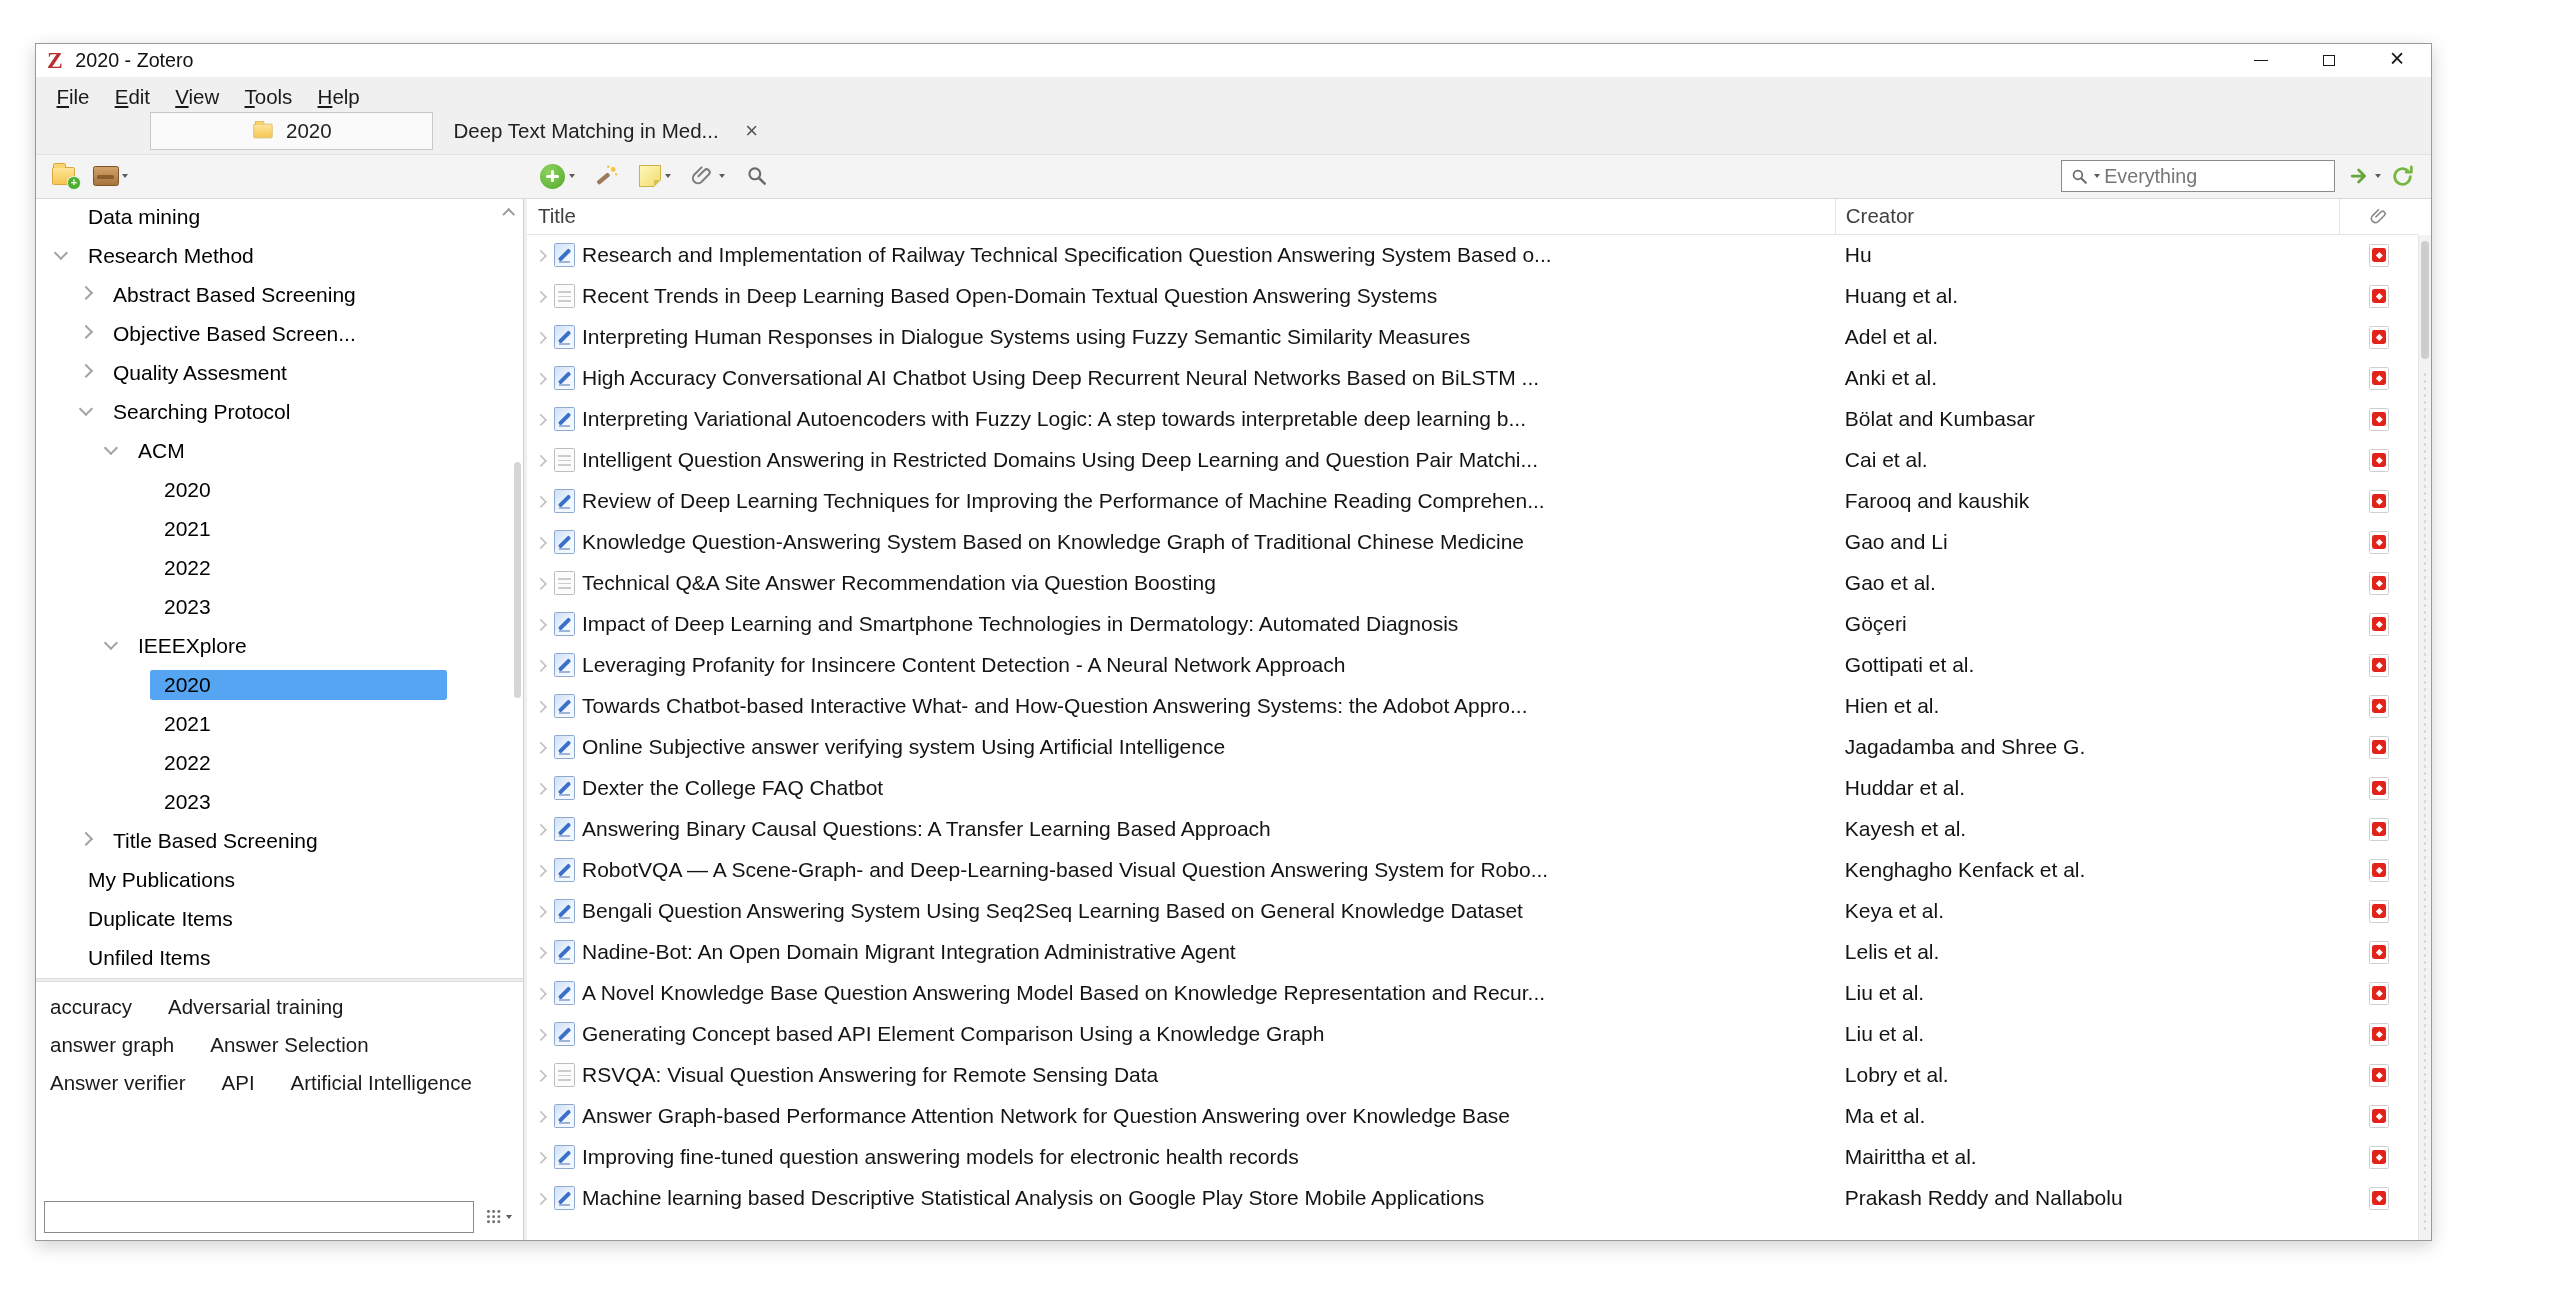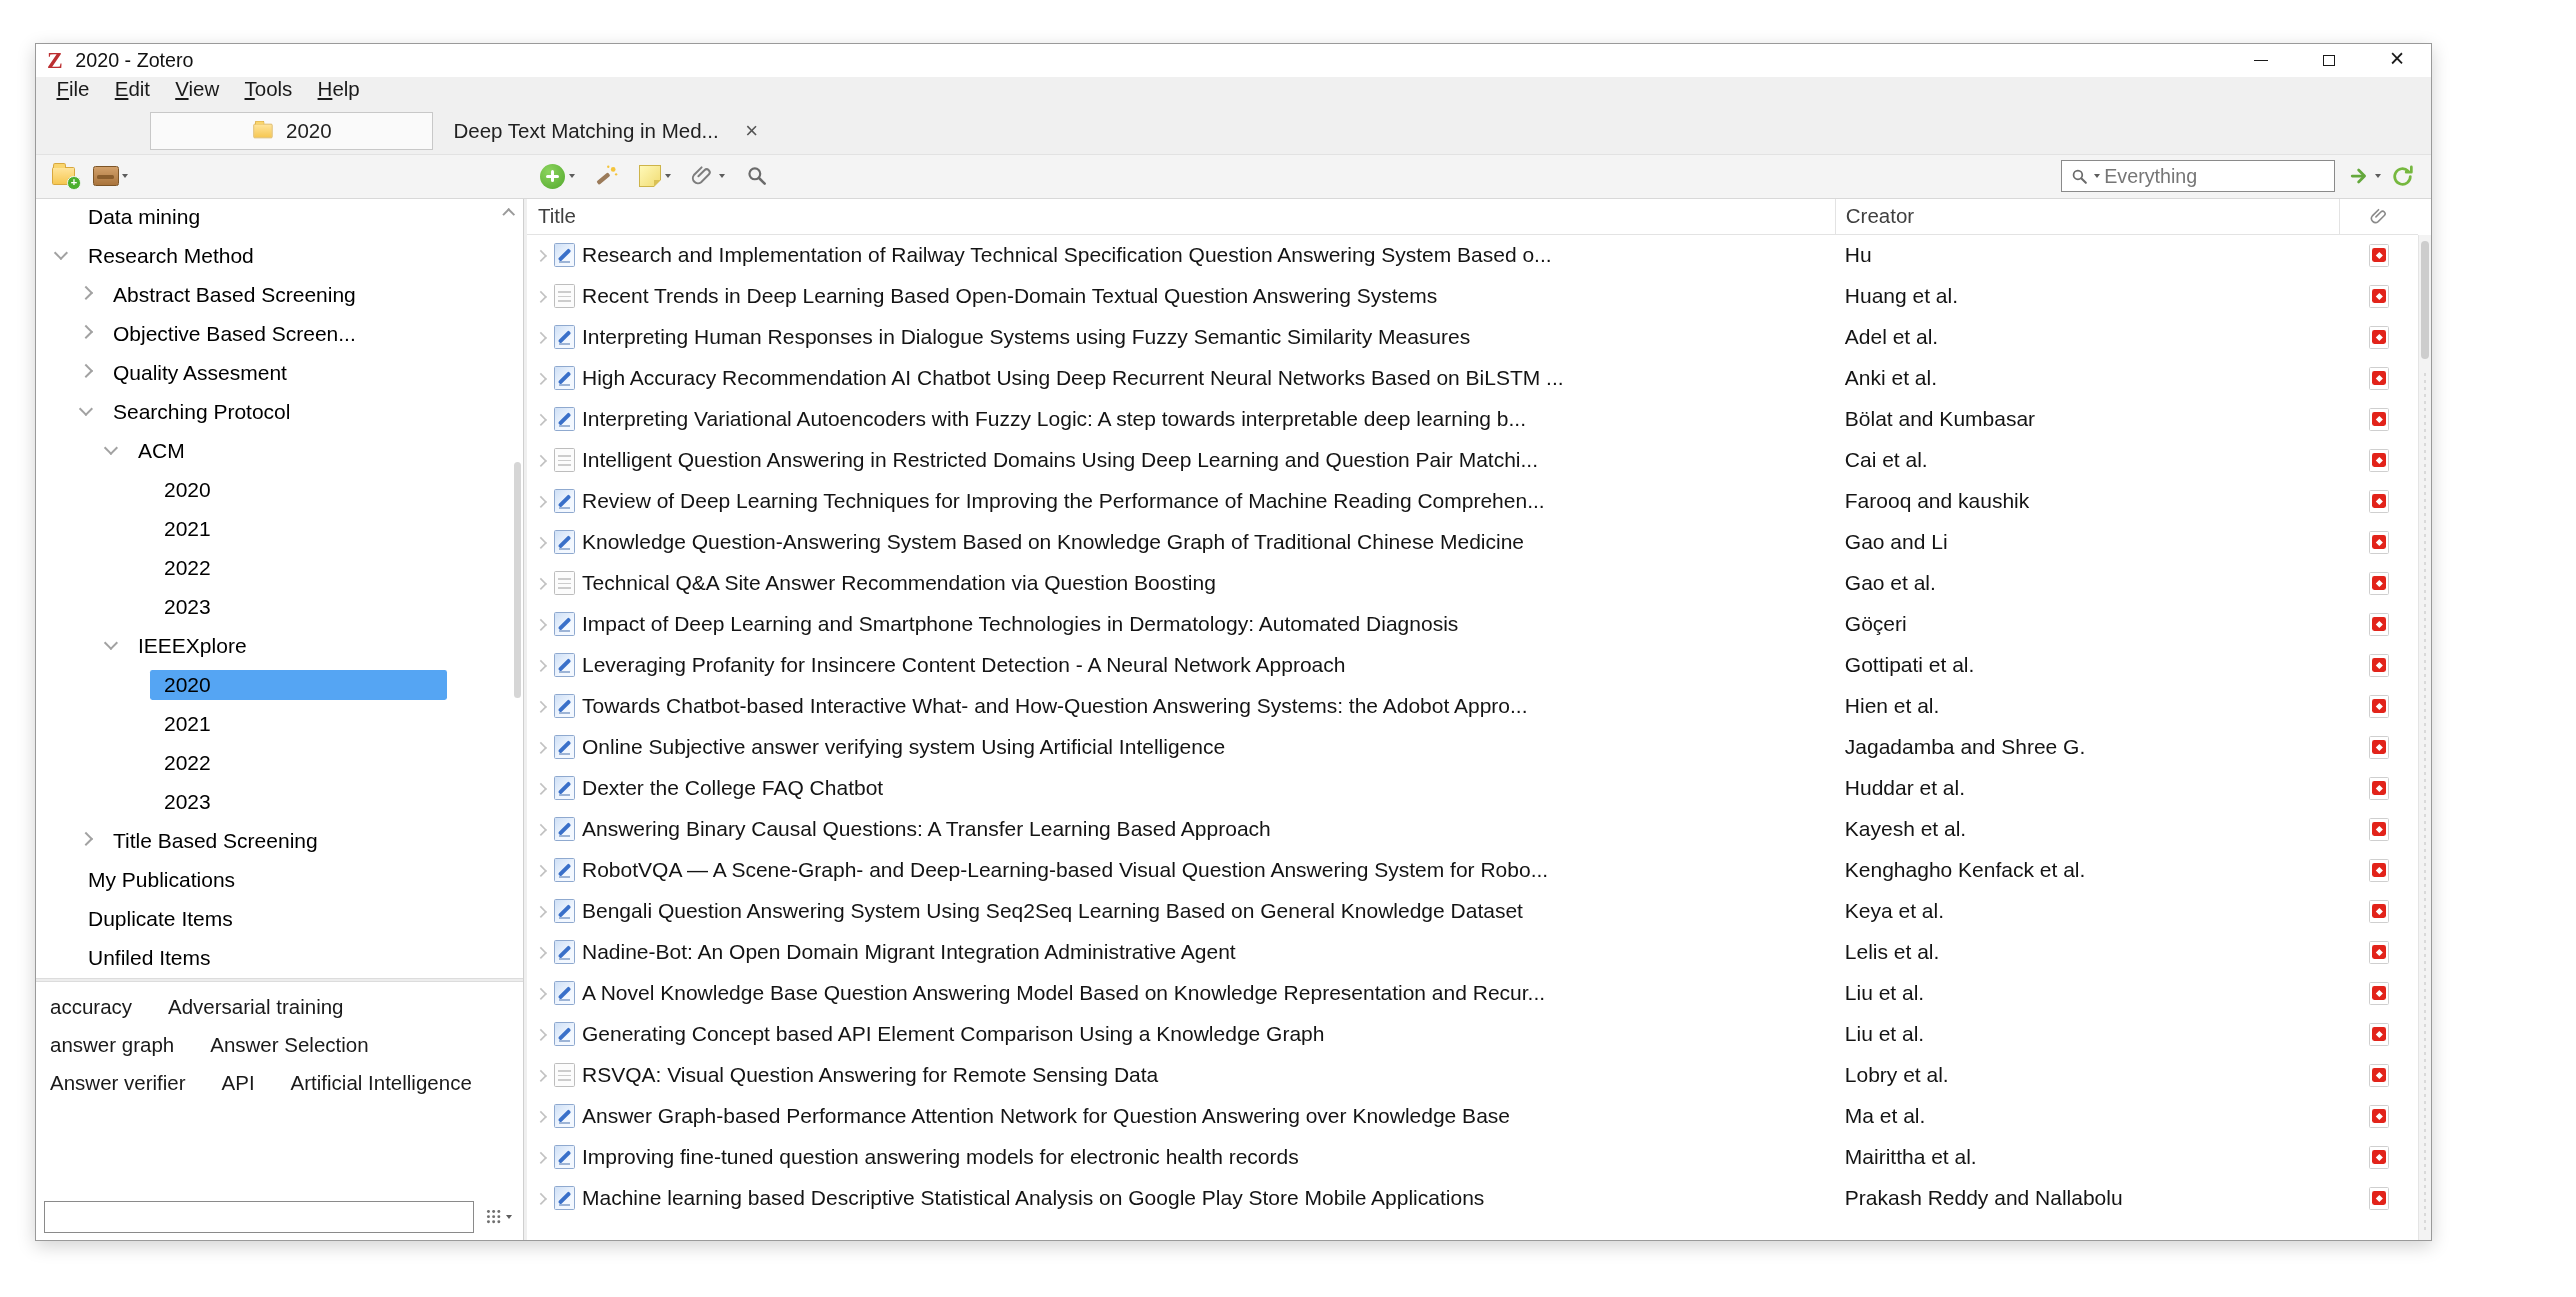--- a/index.html
+++ b/index.html
@@ -13,21 +13,21 @@
   .titlebar { height: 33px; background: #ffffff; display: flex; align-items: center; flex: none; }
   .zlogo { font-family: "Liberation Serif", serif; font-weight: bold; font-size: 23.6px; color: #bc2f31; margin-left: 11px; line-height: 1; }
   .wtitle { font-size: 19.7px; color: #111; margin-left: 12.6px; }
   .wincontrols { margin-left: auto; display: flex; height: 100%; }
   .winbtn { width: 68px; height: 100%; display: flex; align-items: center; justify-content: center; cursor: default; }
   .gl-min { width: 13.4px; height: 1.6px; background: #1a1a1a; }
   .gl-max { width: 12.6px; height: 11px; border: 1.6px solid #1a1a1a; }
   .gl-close { font-size: 25px; color: #1a1a1a; line-height: 1; margin-top: -3.1px; }
 
   
-  .menubar { height: 31.5px; background: #f0f0f0; display: flex; align-items: flex-start; padding-left: 7.9px; flex: none; }
+  .menubar { height: 31.5px; background: #f0f0f0; display: flex; align-items: flex-end; padding-left: 7.9px; flex: none; }
   .menuitem { font-size: 20.5px; color: #1a1a1a; padding: 0 12.6px; }
   .menuitem u { text-decoration: underline; }
 
   
   .tabbar { height: 46px; background: #f0f0f0; display: flex; align-items: center; padding-left: 114px; flex: none; border-bottom: 0.8px solid #e2e2e2; }
   .tab { height: 38px; min-width: 283px; display: flex; align-items: center; justify-content: center; gap: 11px; font-size: 20.5px; color: #222; padding: 0 20.5px; }
   .tab.active { background: #fafafa; border: 0.8px solid #c8c8c8; }
   .tabclose { color: #555; font-size: 22px; margin-left: 15.7px; }
 
   
@@ -471,21 +471,21 @@
               <span class="ititle">Interpreting Human Responses in Dialogue Systems using Fuzzy Semantic Similarity Measures</span>
               <span class="icreator">Adel et al.</span>
               <span class="iattach">
                 <span class="ic-pdf"></span>
               </span>
             </div>
 
             <div class="itemrow">
               <span class="twisty tw-closed"></span>
               <span class="itemicon journal"></span>
-              <span class="ititle">High Accuracy Recommendation AI Chatbot Using Deep Recurrent Neural Networks Based on BiLSTM ...</span>
+              <span class="ititle">High Accuracy Conversational AI Chatbot Using Deep Recurrent Neural Networks Based on BiLSTM ...</span>
               <span class="icreator">Anki et al.</span>
               <span class="iattach">
                 <span class="ic-pdf"></span>
               </span>
             </div>
 
             <div class="itemrow">
               <span class="twisty tw-closed"></span>
               <span class="itemicon journal"></span>
               <span class="ititle">Interpreting Variational Autoencoders with Fuzzy Logic: A step towards interpretable deep learning b...</span>

